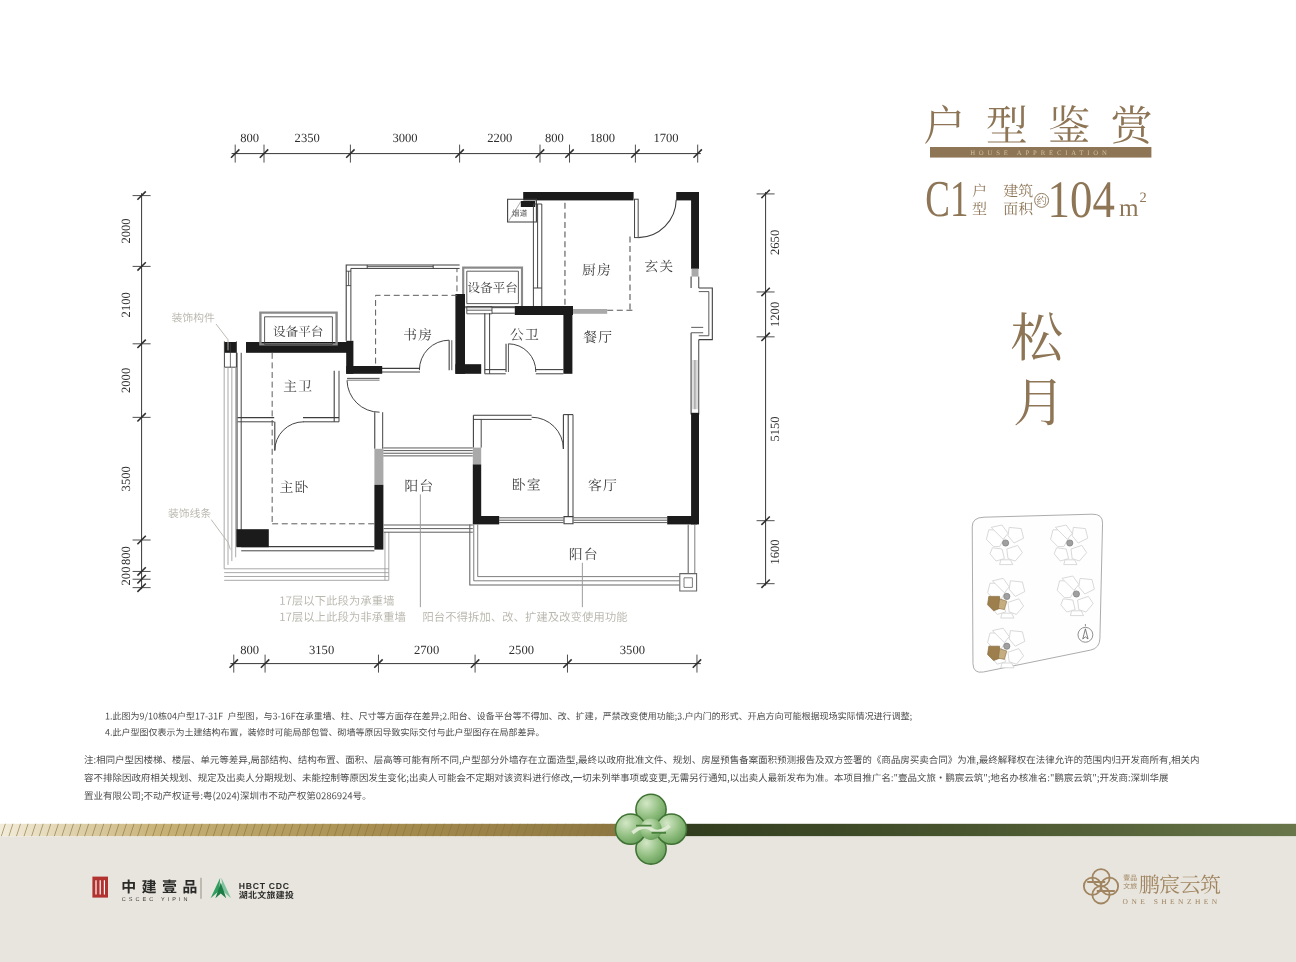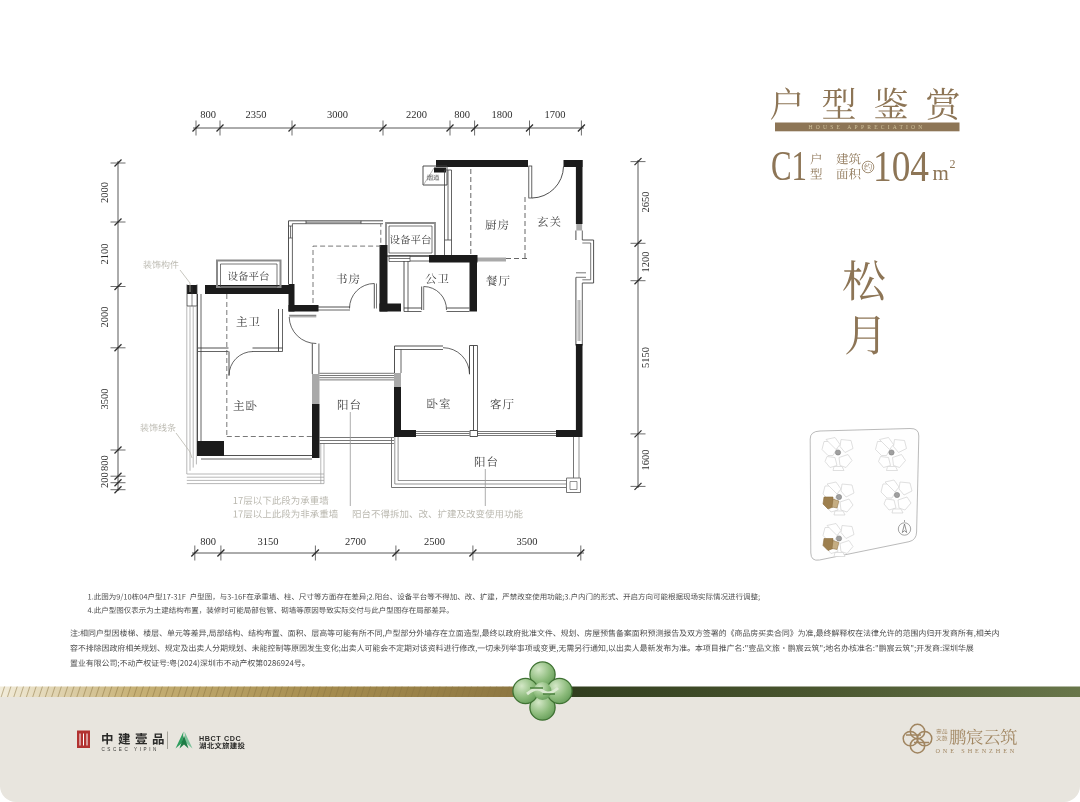--- a/index.html
+++ b/index.html
@@ -1,15 +1,15 @@
 <!DOCTYPE html>
 <html><head><meta charset="utf-8"><title>C1</title>
 <style>
 html,body{margin:0;padding:0;background:#fff;}
-#page{position:relative;width:1080px;height:802px;overflow:hidden;font-family:"Liberation Sans",sans-serif;border-radius:16px;}
+#page{position:relative;width:1080px;height:802px;overflow:hidden;font-family:"Liberation Sans",sans-serif;}
 </style></head>
 <body>
 <div id="page">
 <svg width="1080" height="802" viewBox="0 0 1080 802">
 <defs>
         <path id="g0" d="M83 637C79 558 64 454 39 392L95 369C121 440 136 549 139 629ZM344 665C328 602 297 512 273 456L320 434C347 487 380 571 408 639ZM192 835V493C192 309 177 118 39 -30C56 -41 80 -66 92 -82C171 2 214 98 237 200C276 145 326 69 348 29L402 85C380 116 284 248 252 287C260 355 262 424 262 493V835ZM635 693V559V522H502V459H631C622 346 590 223 483 120C498 110 520 90 531 77C609 154 650 240 672 327C721 243 768 149 793 90L847 121C815 195 747 317 687 412L692 459H832V522H695V558V693ZM409 795V-81H477V-21H857V-73H927V795ZM477 47V727H857V47Z"></path>
         <path id="g1" d="M64 765C117 714 180 642 207 596L269 638C239 684 175 753 122 801ZM455 368H790V284H455ZM455 231H790V147H455ZM455 504H790V421H455ZM384 561V89H863V561H624C635 586 647 616 659 645H947V708H760C784 741 809 781 833 818L759 840C743 801 711 747 684 708H497L549 732C537 763 505 811 476 844L414 817C440 784 468 739 481 708H311V645H576C570 618 561 587 553 561ZM262 483H51V413H190V102C145 86 94 44 42 -7L89 -68C140 -6 191 47 227 47C250 47 281 17 324 -7C393 -46 479 -57 597 -57C693 -57 869 -51 941 -46C942 -25 954 9 962 27C865 17 716 10 599 10C490 10 404 17 340 52C305 72 282 90 262 100Z"></path>
         <path id="g2" d="M223 618 231 588H581C595 588 605 593 607 604C575 634 522 675 522 675L476 618ZM290 234 276 230C294 190 311 130 307 82C357 28 430 136 290 234ZM624 380 611 375C636 326 666 251 667 193C723 135 791 264 624 380ZM786 688V497H590L598 467H786V25C786 10 781 5 762 5C743 5 642 12 642 12V-4C686 -10 710 -17 726 -28C739 -39 745 -57 747 -77C839 -67 850 -34 850 20V467H947C961 467 969 472 971 483C947 512 902 552 902 552L864 497H850V650C874 654 884 663 886 677ZM250 485V240H259C285 240 311 253 311 259V289H489V249H498C518 249 549 264 550 270V446C567 449 581 457 587 464L513 519L480 485H316L250 513ZM311 318V455H489V318ZM459 240C449 186 434 112 419 56C314 40 226 27 176 21L225 -60C235 -57 243 -49 247 -37C420 10 544 46 630 75L628 91L446 61C472 105 499 157 517 196C539 196 551 206 554 218ZM133 768V517C133 322 125 107 34 -67L50 -77C188 95 197 339 197 518V739H931C945 739 955 744 958 755C922 786 866 830 866 830L816 768H209L133 803Z"></path>
         <path id="g3" d="M489 507 479 500C510 472 551 424 566 388C632 348 681 471 489 507ZM431 847 421 838C463 807 521 750 541 708C610 674 644 806 431 847ZM859 429 812 371H249L257 341H475C468 199 434 56 182 -59L193 -75C406 2 489 101 524 210H768C758 110 739 33 717 15C708 8 698 6 679 6C657 6 570 13 525 17L524 1C566 -5 614 -15 630 -26C645 -36 650 -53 650 -70C692 -70 732 -62 757 -43C797 -12 823 81 833 203C854 204 866 209 872 217L798 279L760 240H533C541 273 545 307 549 341H919C933 341 943 346 946 357C912 388 859 429 859 429ZM230 546V670H803V546ZM165 709V469C165 282 147 89 19 -67L34 -78C213 73 230 297 230 470V516H803V474H813C835 474 867 490 868 496V660C886 663 901 671 907 678L829 738L793 699H242L165 733Z"></path>
         <path id="g4" d="M399 847 388 840C427 799 475 729 486 676C552 625 609 766 399 847ZM866 723 814 659H42L51 630H430C380 551 261 414 171 357C162 351 142 348 142 348L187 260C194 263 201 270 206 280C326 297 436 315 521 330C406 220 266 104 158 37C146 30 121 26 121 26L165 -64C174 -60 183 -52 189 -38C438 -6 650 25 799 49C822 10 840 -29 848 -65C936 -131 986 80 658 247L646 238C692 194 745 133 785 71C552 51 334 33 204 26C398 144 626 324 734 440C755 432 771 439 777 447L688 514C656 470 607 416 550 359C416 351 290 345 211 343C312 407 426 503 487 571C507 566 521 573 526 582L442 630H935C949 630 958 635 961 646C925 679 866 723 866 723Z"></path>

